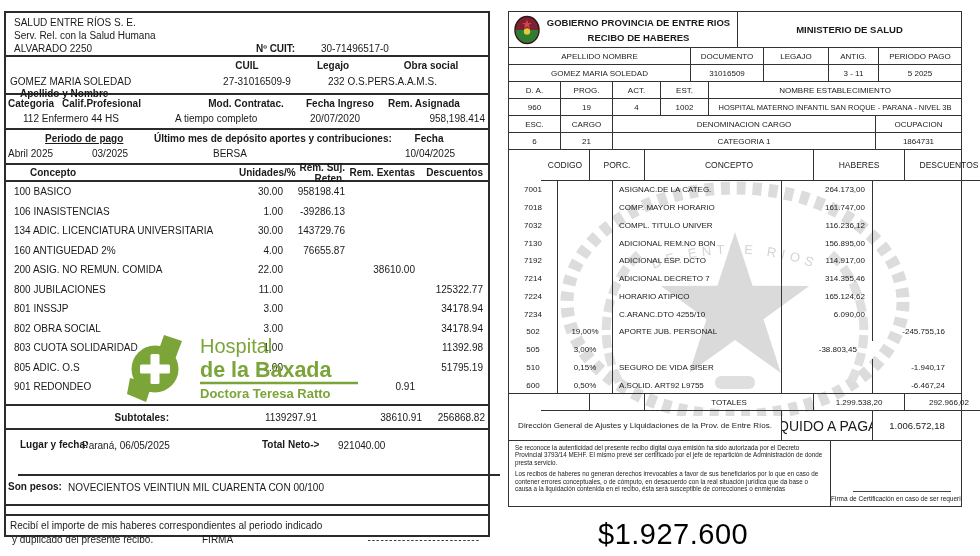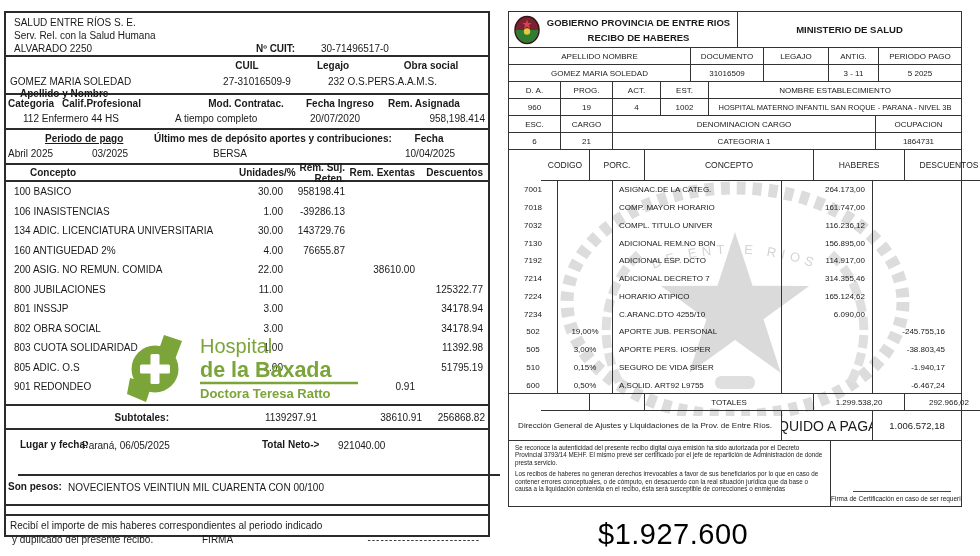--- a/index.html
+++ b/index.html
@@ -436,21 +436,20 @@
     <span class="tc tc-cod">502</span>
     <span class="tc tc-por">19,00%</span>
     <span class="tc tc-con">APORTE JUB. PERSONAL</span>
     <span class="tc tc-hab"></span>
     <span class="tc tc-des">-245.755,16</span>
   </div>
 
   <div class="trow">
     <span class="tc tc-cod">505</span>
     <span class="tc tc-por">3,00%</span>
-    <span class="tc tc-con">APORTE PERS. IOSPER</span>
     <span class="tc tc-hab"></span>
     <span class="tc tc-des">-38.803,45</span>
   </div>
 
   <div class="trow">
     <span class="tc tc-cod">510</span>
     <span class="tc tc-por">0,15%</span>
     <span class="tc tc-con">SEGURO DE VIDA SISER</span>
     <span class="tc tc-hab"></span>
     <span class="tc tc-des">-1.940,17</span>

